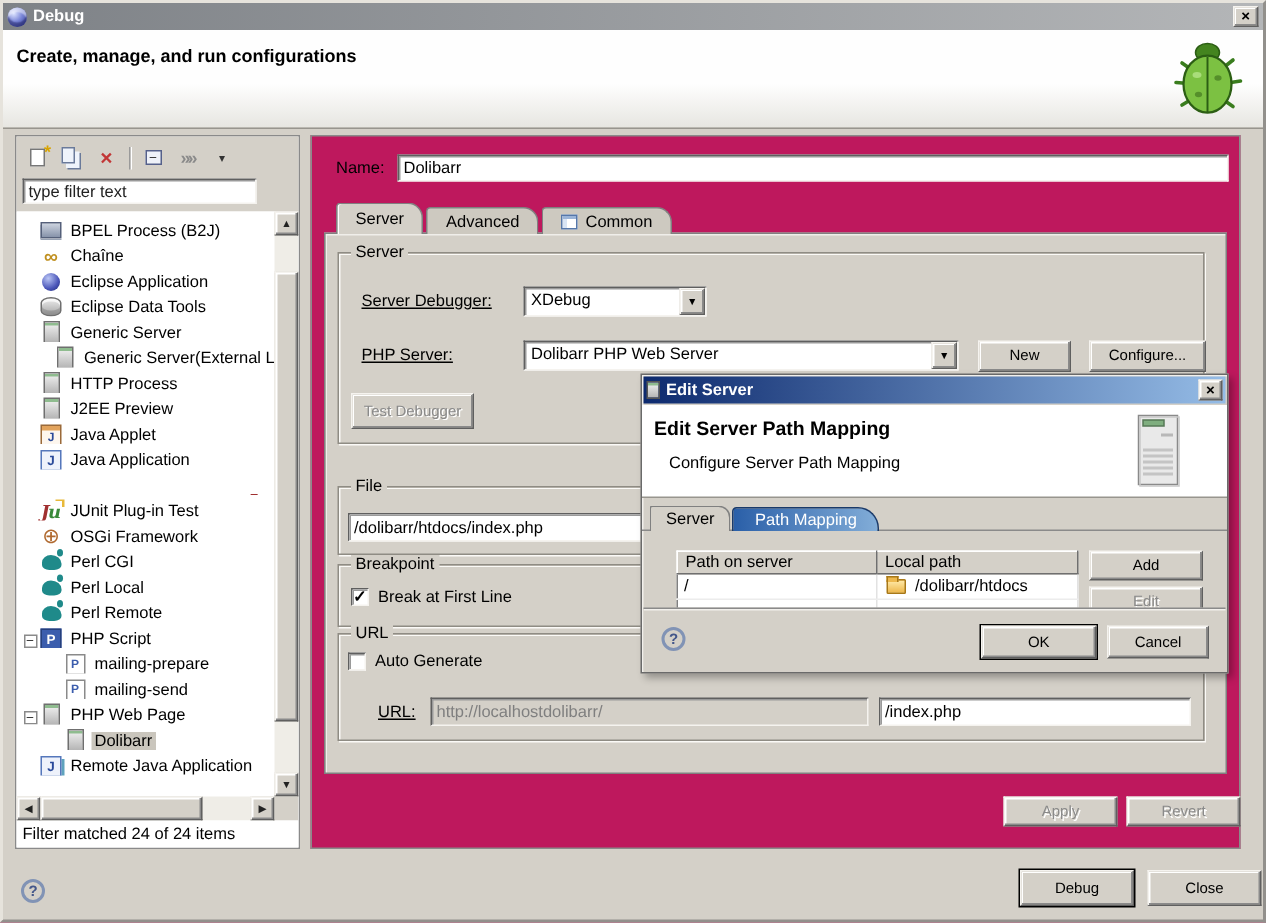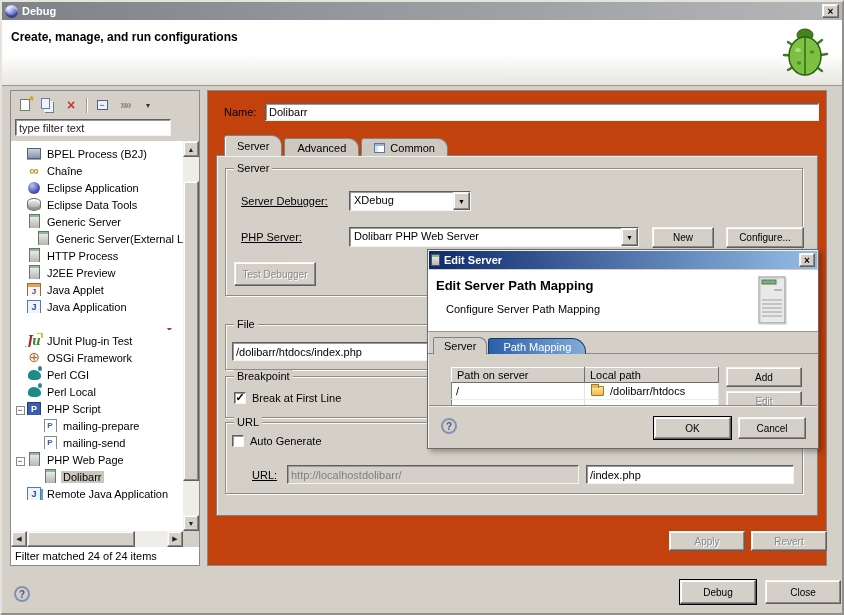--- a/index.html
+++ b/index.html
@@ -116,21 +116,21 @@
       border:1px solid; border-color:#f5f3ef #5f5f5f #5f5f5f #f5f3ef; box-shadow:inset -1px -1px 0 #8a8a8a, inset 1px 1px 0 #fff; }
   .hscroll { position:absolute; left:0; bottom:0; right:16px; height:16px; background:#efede7; }
   .hscroll .left { left:0; top:0; }
   .hscroll .right { right:0; top:0; }
   .hscroll .thumb { position:absolute; left:16px; width:108px; top:0; height:16px; background:#d4d0c8;
       border:1px solid; border-color:#f5f3ef #5f5f5f #5f5f5f #f5f3ef; box-shadow:inset -1px -1px 0 #8a8a8a, inset 1px 1px 0 #fff; }
   .sb-corner { position:absolute; right:0; bottom:0; width:16px; height:16px; background:#d4d0c8; }
   .lp-status { height:18px; background:#fff; padding:3px 4px 0 4px; }
   
   .right-panel { position:absolute; left:205px; top:88px; width:620px; height:476px;
-      border:1px solid #8a8a8a; background:#c2410c; }
+      border:1px solid #8a8a8a; background:#be185d; }
   .name-row { position:absolute; left:16px; top:11px; right:7px; height:20px; display:flex; align-items:center; }
   .name-row label { width:41px; }
   .name-row input { flex:1; height:18px; }
   .tabs-row { position:absolute; left:16px; top:44px; height:21px; display:flex; align-items:flex-end; z-index:2; }
   .tab { height:18px; padding:0 12px; border:1px solid #808080; border-bottom:none;
       border-radius:3px 10px 0 0; background:#cdc9c0; margin-right:2px; display:flex; align-items:center; gap:5px; }
   .tab.active { height:21px; background:#d4d0c8; box-shadow:1px 0 0 #fff inset; }
   .i-table { width:11px; height:10px; background:#fff; border:1px solid #5577aa;
       box-shadow:inset 0 2px 0 #9ab4d8, inset 3px 0 0 #d8e4f4; }
   .tab-content { position:absolute; left:8px; right:8px; top:64px; bottom:49px;
@@ -305,20 +305,25 @@
           <span class="gutter"></span>
           <span class="t-icon ic-perl-icon"></span>
           <span class="t-label">Perl CGI</span>
         </div>
         <div class="tree-row" style="padding-left: 2px;">
           <span class="gutter"></span>
           <span class="t-icon ic-perl-icon"></span>
           <span class="t-label">Perl Local</span>
         </div>
         <div class="tree-row" style="padding-left: 2px;">
+          <span class="gutter"></span>
+          <span class="t-icon ic-perl-icon"></span>
+          <span class="t-label">Perl Remote</span>
+        </div>
+        <div class="tree-row" style="padding-left: 2px;">
           <span class="gutter">
             <span class="expander">−</span>
           </span>
           <span class="t-icon ic-php-icon"></span>
           <span class="t-label">PHP Script</span>
         </div>
         <div class="tree-row" style="padding-left: 18px;">
           <span class="gutter"></span>
           <span class="t-icon ic-php-file-icon"></span>
           <span class="t-label">mailing-prepare</span>

